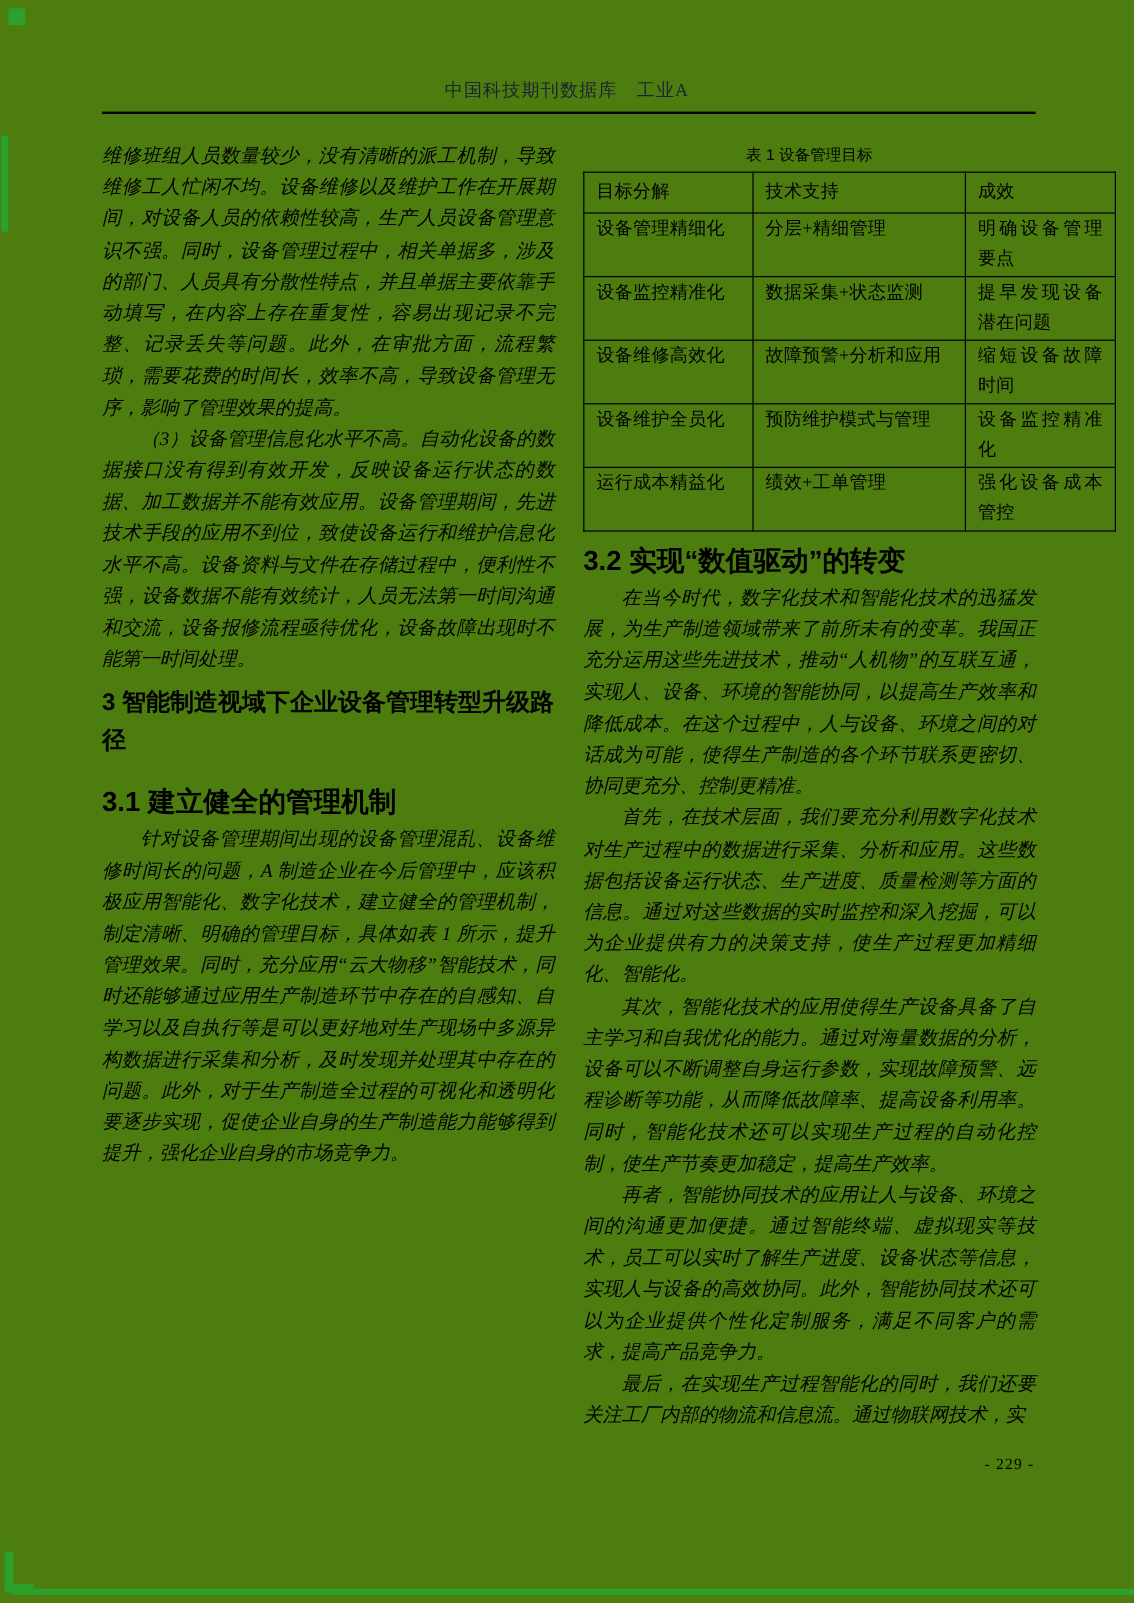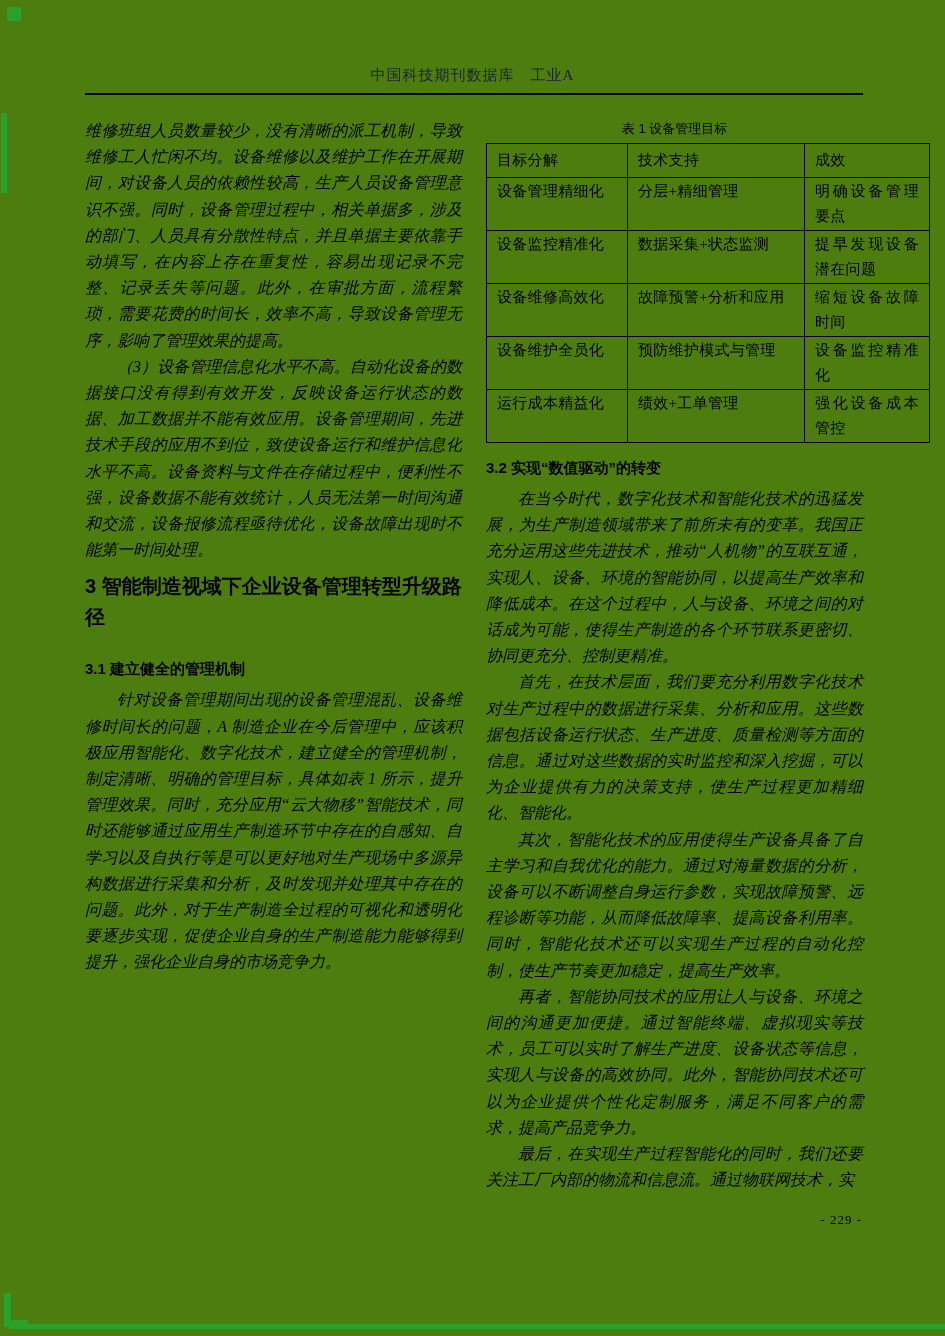--- a/index.html
+++ b/index.html
@@ -46,21 +46,21 @@
 
   h2.sec {
     font-family: "Liberation Sans", "DejaVu Sans", sans-serif;
     font-size: 20px; font-weight: bold;
     line-height: 31px;
     margin: 8px 0 22px 0;
     text-align: left;
   }
   h3.subsec {
     font-family: "Liberation Sans", "DejaVu Sans", sans-serif;
-    font-size: 15px; font-weight: bold;
+    font-size: 23px; font-weight: bold;
     line-height: 27px;
     margin: 5px 0 5px 0;
     text-align: left;
   }
   h3.subsec-after-table { margin-top: 11px; }
 
   
   .tbl-caption {
     font-family: "Liberation Sans", "DejaVu Sans", sans-serif;
     font-size: 13px; font-weight: normal;

